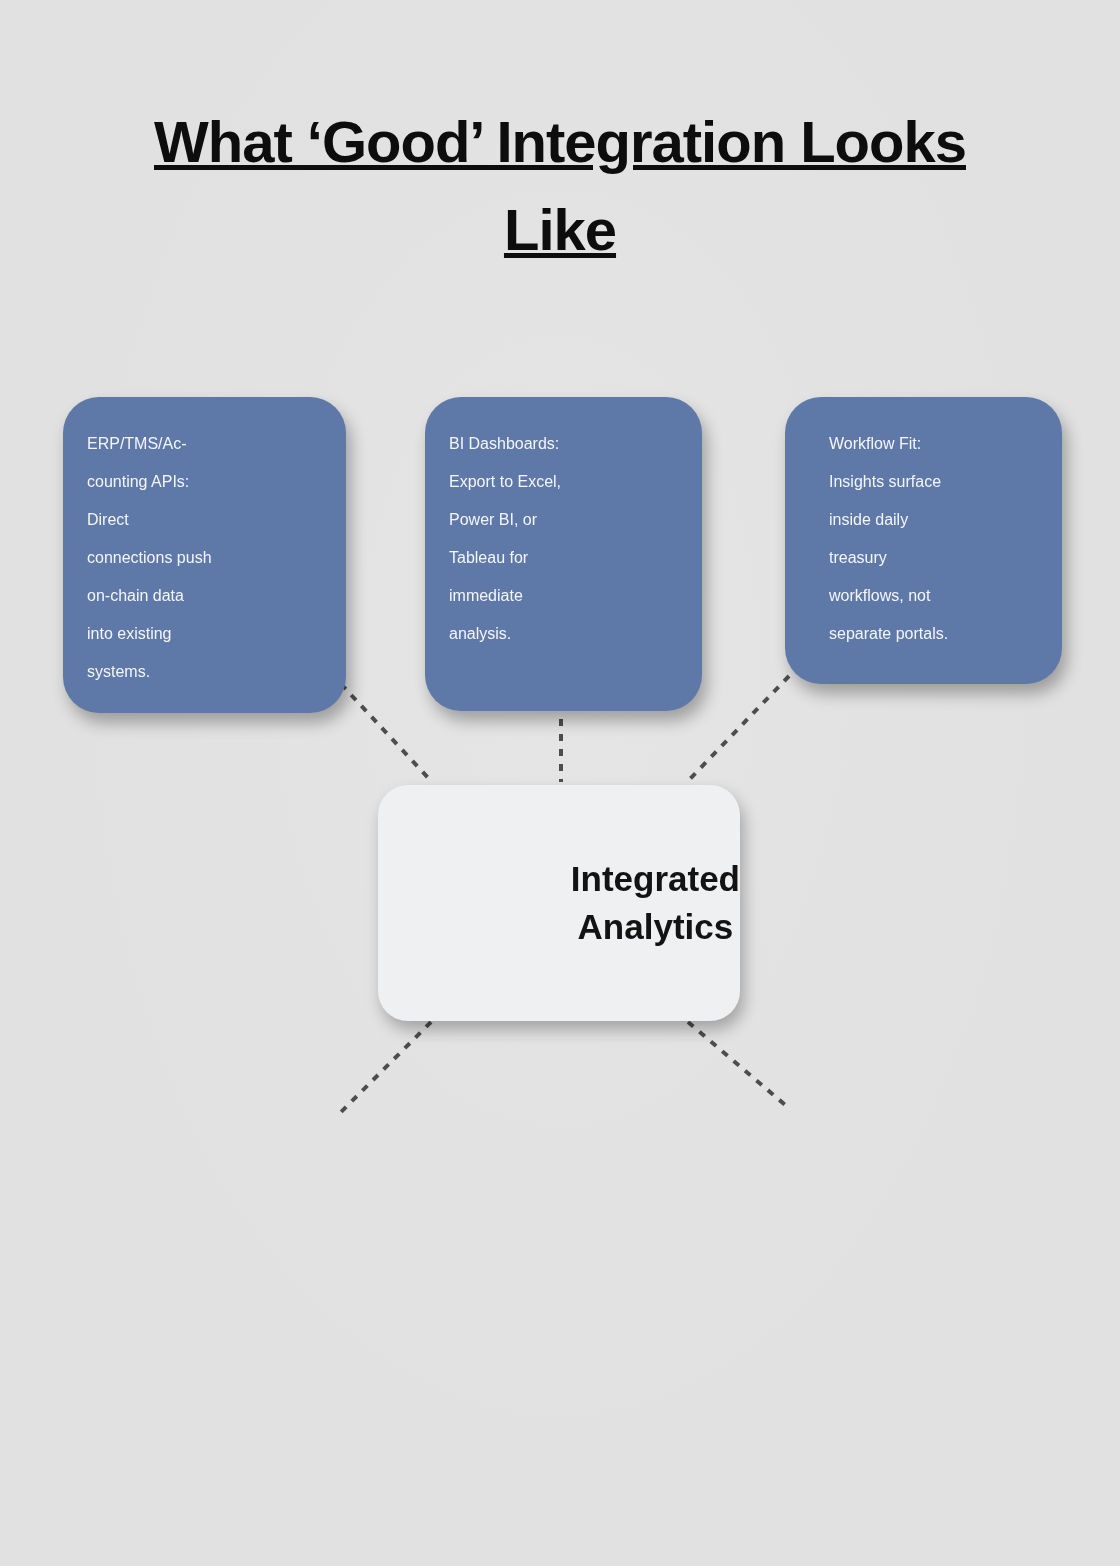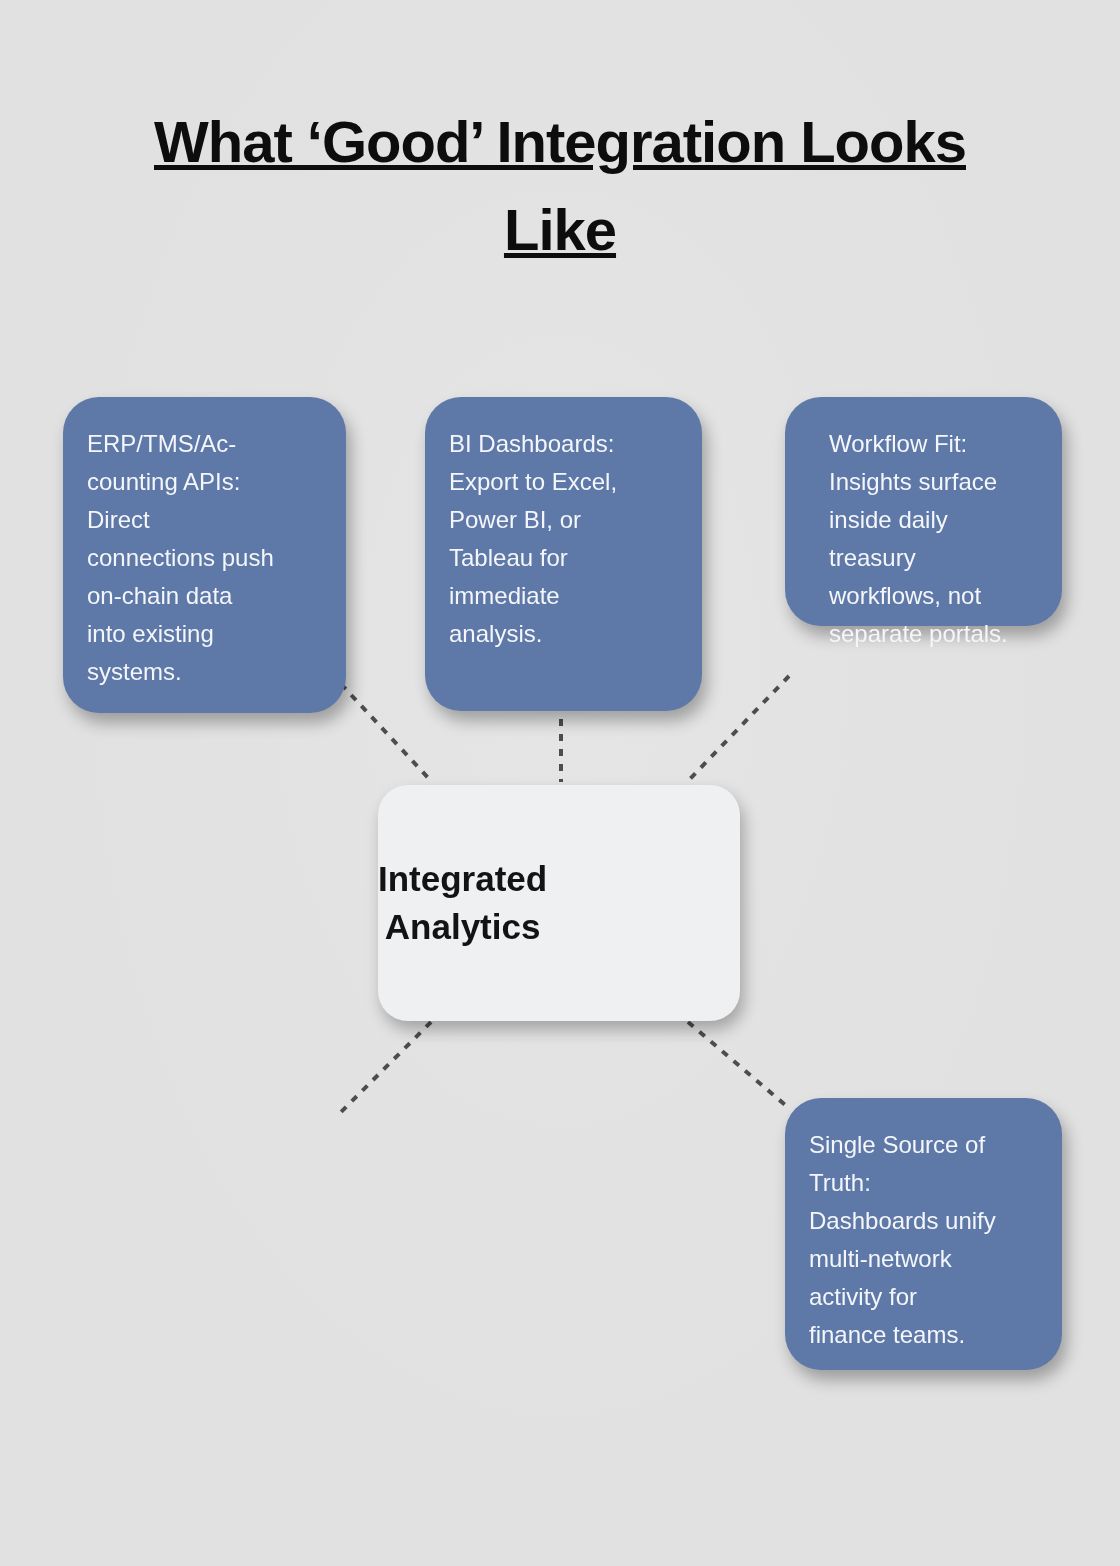--- a/index.html
+++ b/index.html
@@ -48,39 +48,39 @@
     stroke-dasharray: 7 8;
     fill: none;
   }
   .node {
     position: absolute;
     background: var(--node-fill);
     border-radius: 36px;
     box-shadow: 5px 10px 16px rgba(0,0,0,0.30);
     padding: 28px 24px;
     color: var(--node-text);
-    font-size: 24px;
+    font-size: 16px;
     line-height: 38px;
   }
   .node .node-text { white-space: pre-line; }
   .node-1 { left: 63px;  top: 397px; width: 283px; height: 316px; }
   .node-2 { left: 425px; top: 397px; width: 277px; height: 314px; }
-  .node-3 { left: 785px; top: 397px; width: 277px; height: 229px; padding-left: 44px; }
+  .node-3 { left: 785px; top: 397px; width: 277px; height: 287px; padding-left: 44px; }
   .node-4 { left: 63px;  top: 1098px; width: 283px; height: 313px; }
   .node-5 { left: 785px; top: 1098px; width: 277px; height: 272px; }
   .center-node {
     position: absolute;
     left: 378px; top: 785px;
     width: 362px; height: 236px;
     background: var(--center-fill);
     border-radius: 30px;
     box-shadow: 4px 9px 16px rgba(0,0,0,0.28);
     display: flex;
     align-items: center;
-    justify-content: flex-start;
+    justify-content: flex-end;
     text-align: center;
   }
   .center-label {
     font-size: 35px;
     line-height: 48px;
     font-weight: 700;
     color: var(--center-text);
     white-space: pre-line;
   }
 </style>
@@ -126,22 +126,14 @@
 workflows, not
 separate portals.</span>
   </div>
 
   <div class="center-node">
     <span class="center-label">Integrated
 Analytics</span>
   </div>
 
 
-  <div class="node node-5">
-    <span class="node-text">Single Source of
-Truth:
-Dashboards unify
-multi-network
-activity for
-finance teams.</span>
-  </div>
 
 </div>
 
 </body></html>

